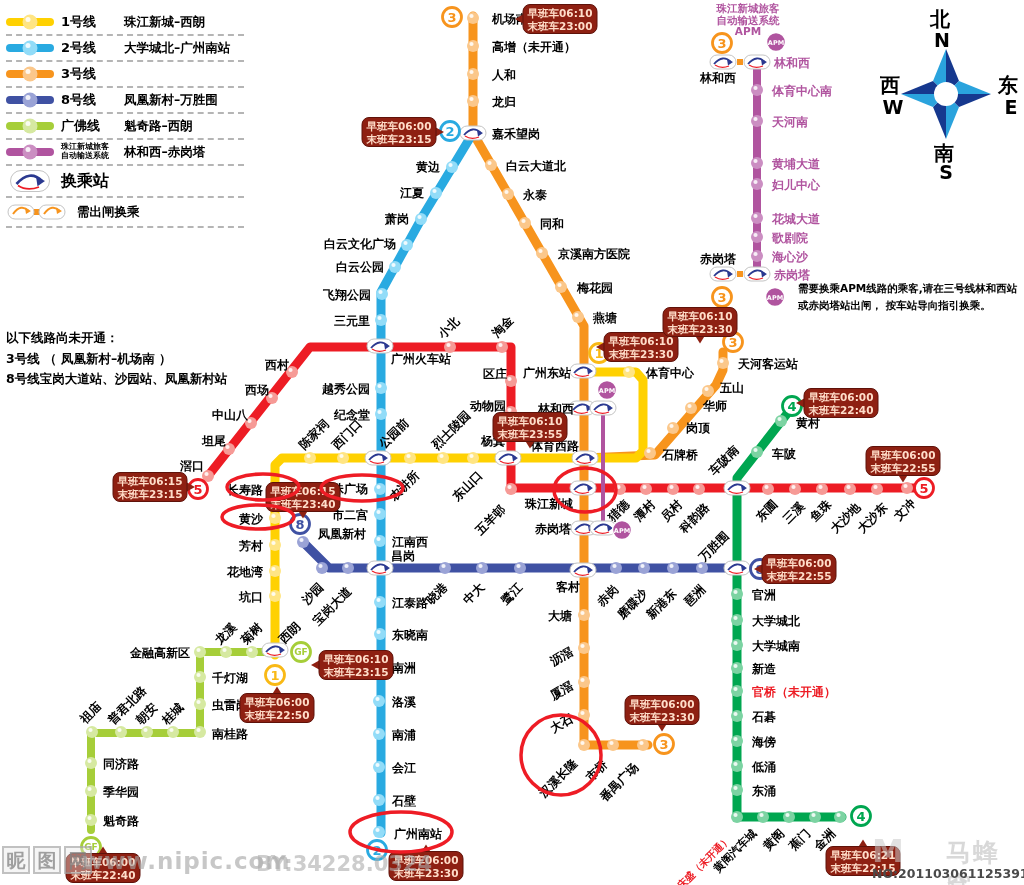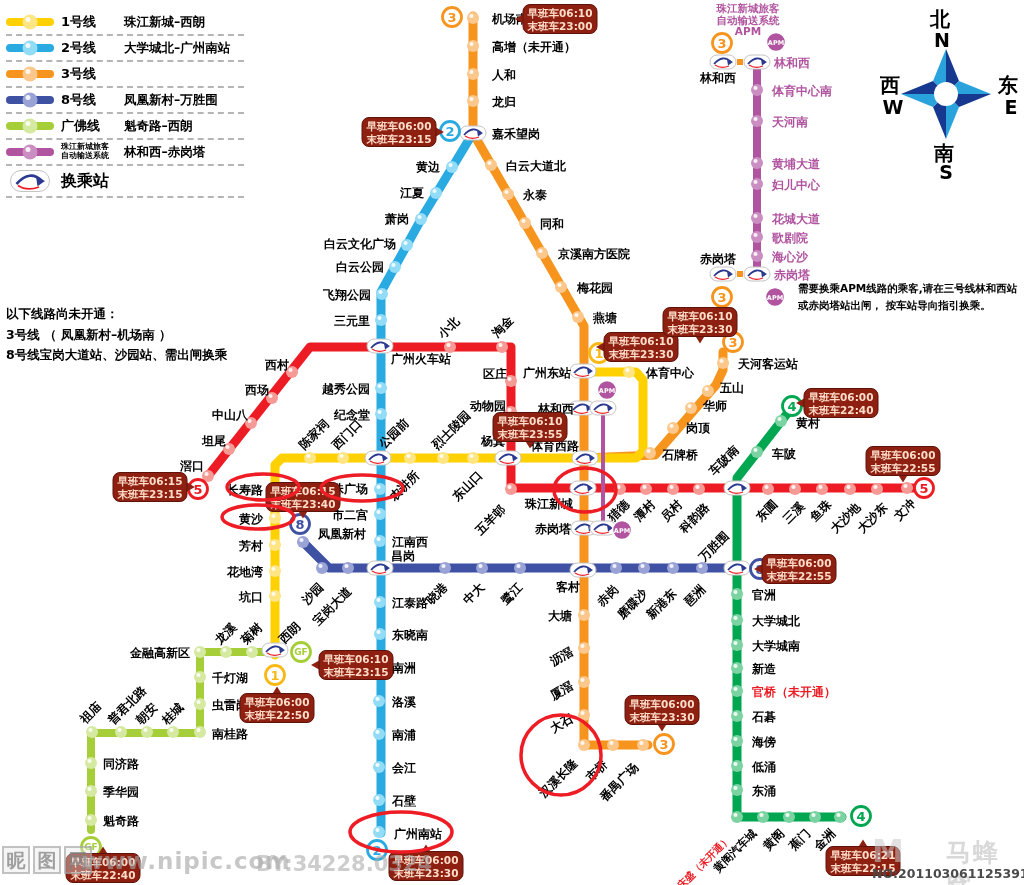--- a/index.html
+++ b/index.html
@@ -7,21 +7,21 @@
          font-family:"DejaVu Sans","Liberation Sans",sans-serif;}
   #map-svg{position:absolute;left:0;top:0;}
   #map-svg text{font-family:"DejaVu Sans","Liberation Sans",sans-serif;font-weight:bold;}
   
   #legend{position:absolute;left:6px;top:10px;width:238px;}
   .lg-row{display:flex;align-items:center;gap:7px;padding:3px 0;border-bottom:2px dashed #b5b5b5;}
   .lg-name{font-weight:bold;font-size:13px;width:56px;flex:none;white-space:pre-line;line-height:1.1;}
   .lg-name.small{font-size:8px;}
   .lg-desc{font-weight:bold;font-size:12.5px;white-space:pre-line;line-height:1.25;}
   
-  #notes{position:absolute;left:6px;top:304px;width:350px;font-size:12.5px;font-weight:bold;line-height:20.5px;color:#000;}
+  #notes{position:absolute;left:6px;top:328px;width:350px;font-size:12.5px;font-weight:bold;line-height:20.5px;color:#000;}
   
   #apm-note{position:absolute;left:798px;top:280px;width:228px;font-size:10.5px;font-weight:bold;line-height:17px;color:#000;}
   
   #compass{position:absolute;left:880px;top:2px;width:150px;height:178px;}
   #compass text{font-weight:bold;fill:#000;}
   
   .wm{position:absolute;font-weight:bold;}
   #wm-nipic-logo{left:2px;top:846px;display:flex;gap:3px;}
   #wm-nipic-logo span{display:inline-block;width:24px;height:24px;line-height:24px;text-align:center;
       font-size:19px;color:rgba(130,130,130,.75);border:2px solid rgba(150,150,150,.55);background:rgba(230,230,230,.4);}
@@ -809,27 +809,39 @@
         <svg width="48" height="24">
           <g>
             <rect x="4.5" y="1.5" width="39" height="21" rx="10.5" fill="#fff" stroke="#c4c4c4" stroke-width="1"></rect>
             <path d="M 10.5 15 Q 24 0 36 12" fill="none" stroke="#2b3990" stroke-width="2.7"></path>
             <polygon points="39,12 30,7.5 31.5,17.25" fill="#2b3990"></polygon>
             <path d="M 33 18 Q 21 22.5 12 16.5" fill="none" stroke="#ed1c24" stroke-width="1.7999999999999998"></path>
           </g>
         </svg>
         <span class="lg-desc" style="font-size: 16px;">换乘站</span>
       </div>
+      <div class="lg-row">
+        <svg width="64" height="22">
+          <rect x="28" y="8" width="6" height="6" fill="#f7941d"></rect>
+          <rect x="2" y="4" width="26" height="14" rx="7" fill="#fff" stroke="#c4c4c4"></rect>
+          <path d="M 7 13 Q 15 2 23 10" fill="none" stroke="#f7941d" stroke-width="2"></path>
+          <polygon points="25,10 19,7 20,13" fill="#f7941d"></polygon>
+          <rect x="33" y="4" width="26" height="14" rx="7" fill="#fff" stroke="#c4c4c4"></rect>
+          <path d="M 38 13 Q 46 2 54 10" fill="none" stroke="#f7941d" stroke-width="2"></path>
+          <polygon points="56,10 50,7 51,13" fill="#f7941d"></polygon>
+        </svg>
+        <span class="lg-desc">需出闸换乘</span>
+      </div>
     </div>
 
   <div id="notes">
     <div>以下线路尚未开通：</div>
     <div id="notes-lines">
         <div>3号线 （ 凤凰新村–机场南 ）</div>
-        <div>8号线宝岗大道站、沙园站、需出闸换乘</div>
+        <div>8号线宝岗大道站、沙园站、凤凰新村站</div>
       </div>
   </div>
 
   <div id="apm-note">
     <div>需要换乘APM线路的乘客,请在三号线林和西站</div>
     <div>或赤岗塔站出闸， 按车站导向指引换乘。</div>
   </div>
 
   <svg id="compass" viewBox="0 0 150 178">
     <text x="60" y="24" font-size="20" text-anchor="middle">北</text>

